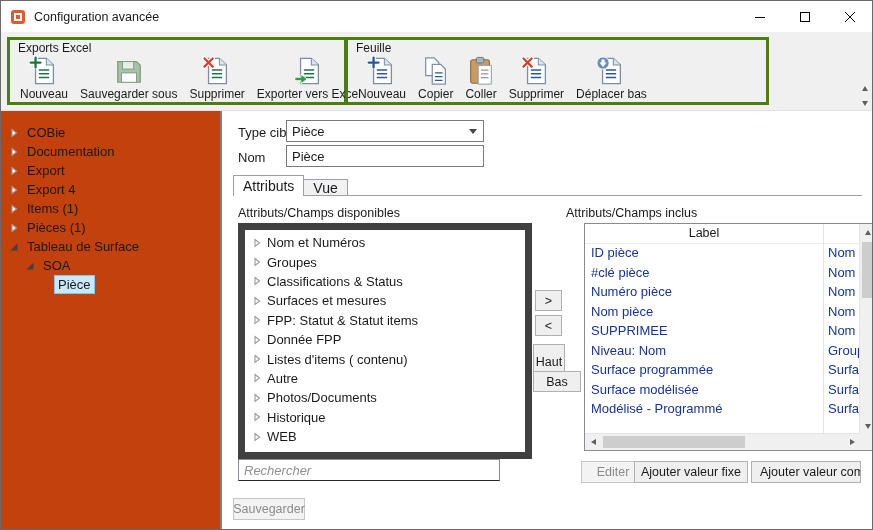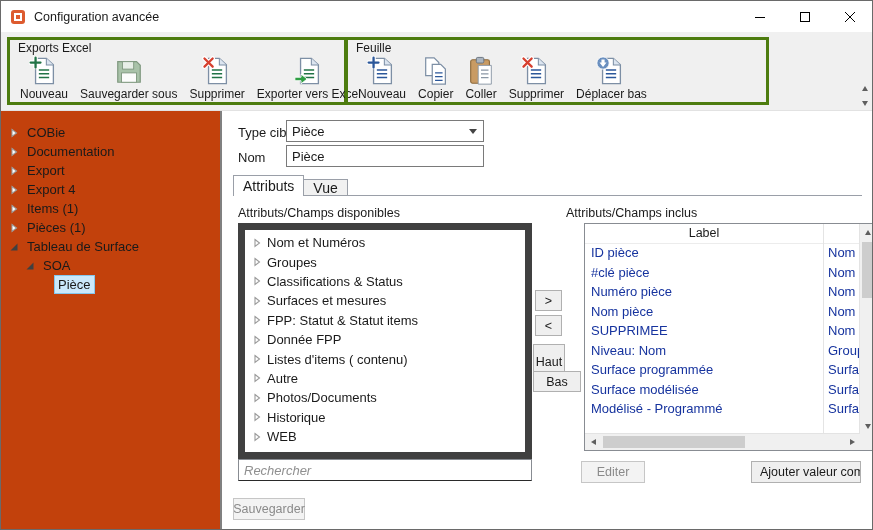--- a/index.html
+++ b/index.html
@@ -55,21 +55,21 @@
   .tab { box-sizing:border-box; border:1px solid #9a9fa8; font-size:14px; padding:0 9px; display:flex; align-items:center; }
   .tab.active { background:#fff; border-bottom:none; height:21px; }
   .tab.inactive { background:#f1f1f1; height:17px; border-left:none; }
   .tab-line { position:absolute; left:10px; right:10px; top:84px; height:1px; background:#9a9fa8; z-index:1; }
   .panel-label { position:absolute; top:95px; font-size:12.5px; white-space:nowrap; }
   #lbl-avail { left:15px; }
   #lbl-incl  { left:343px; }
   
   .listbox { position:absolute; left:15px; top:112px; width:294px; height:236px; box-sizing:border-box; border:7px solid #404040; background:#fff; padding-top:3px; overflow:hidden; }
   .list-item { height:19.4px; display:flex; align-items:center; padding-left:7px; white-space:nowrap; }
-  .searchbox { position:absolute; left:15px; top:348px; width:294px; height:22px; box-sizing:border-box; border:1px solid #888c92; border-bottom-color:#2a2a2a; padding:0 5px; font:inherit; outline:none; }
+  .searchbox { position:absolute; left:15px; top:348px; width:262px; height:22px; box-sizing:border-box; border:1px solid #888c92; border-bottom-color:#2a2a2a; padding:0 5px; font:inherit; outline:none; }
   .searchbox::placeholder { color:#8f8f8f; font-style:italic; }
   
   .xfer, .tbl-btn, .footer-btn { box-sizing:border-box; background:#efefef; border:1px solid #b0b0b0; font-size:12.5px; display:flex; align-items:center; justify-content:center; cursor:default; }
   #btn-add    { position:absolute; left:312px; top:179px; width:27px; height:21px; }
   #btn-remove { position:absolute; left:312px; top:204px; width:27px; height:21px; }
   #btn-up     { position:absolute; left:310px; top:233px; width:32px; height:36px; }
   #btn-down   { position:absolute; left:310px; top:260px; width:48px; height:21px; }
   
   .table { position:absolute; left:361px; top:112px; width:293px; height:228px; box-sizing:border-box; border:1px solid #888c92; background:#fff; }
   .thead { position:absolute; left:0; top:0; right:16px; height:19px; border-bottom:1px solid #ececec; display:flex; }
@@ -500,18 +500,19 @@
           </div>
         <div class="hthumb"></div>
         <div class="sb-btn right">
             <span class="tri-right"></span>
           </div>
       </div>
       <div class="sb-corner"></div>
     </div>
 
     <div class="tbl-btn" id="btn-edit">Editer</div>
+    <div class="tbl-btn" id="btn-addfix">Ajouter valeur fixe</div>
     <div class="tbl-btn" id="btn-addcomp">Ajouter valeur comp</div>
 
     <div class="footer-btn" id="btn-save">Sauvegarder</div>
   </div>
 
 </div>
 
 </body></html>

